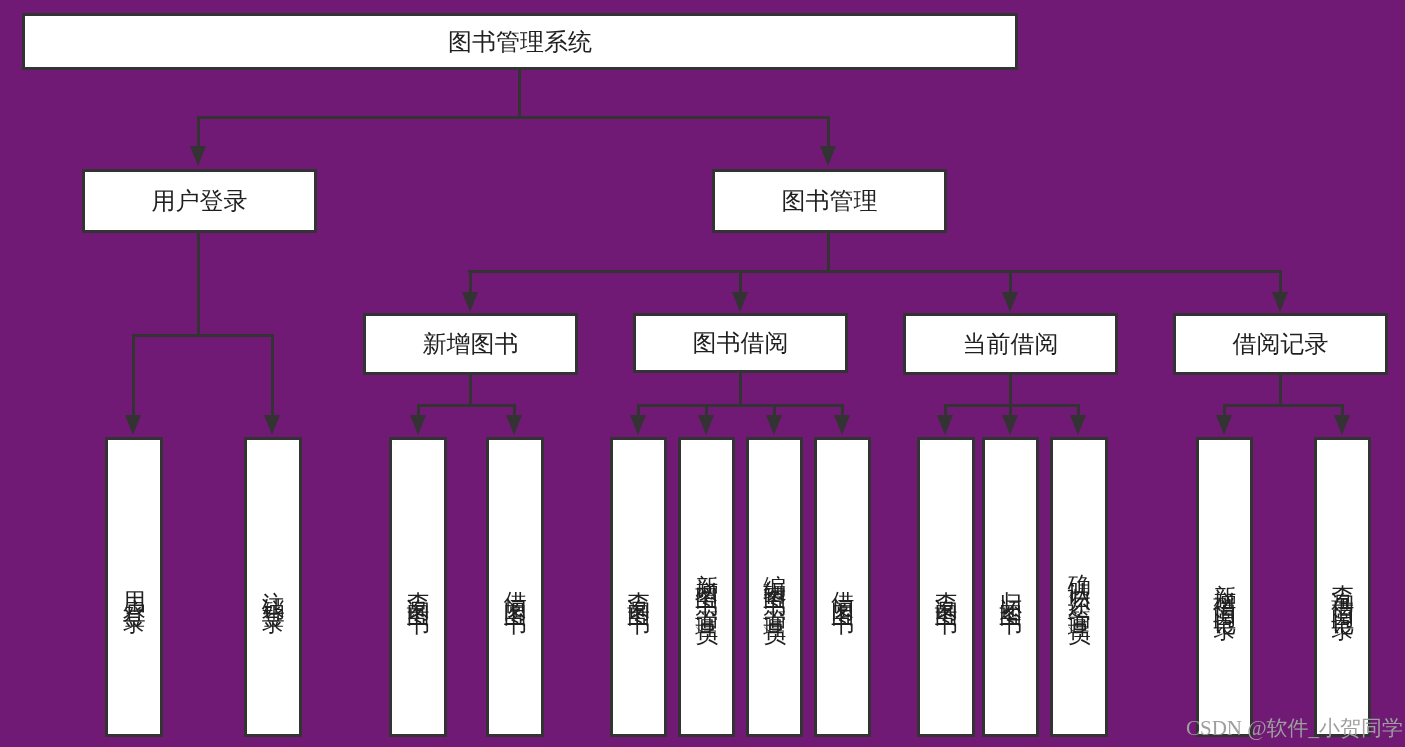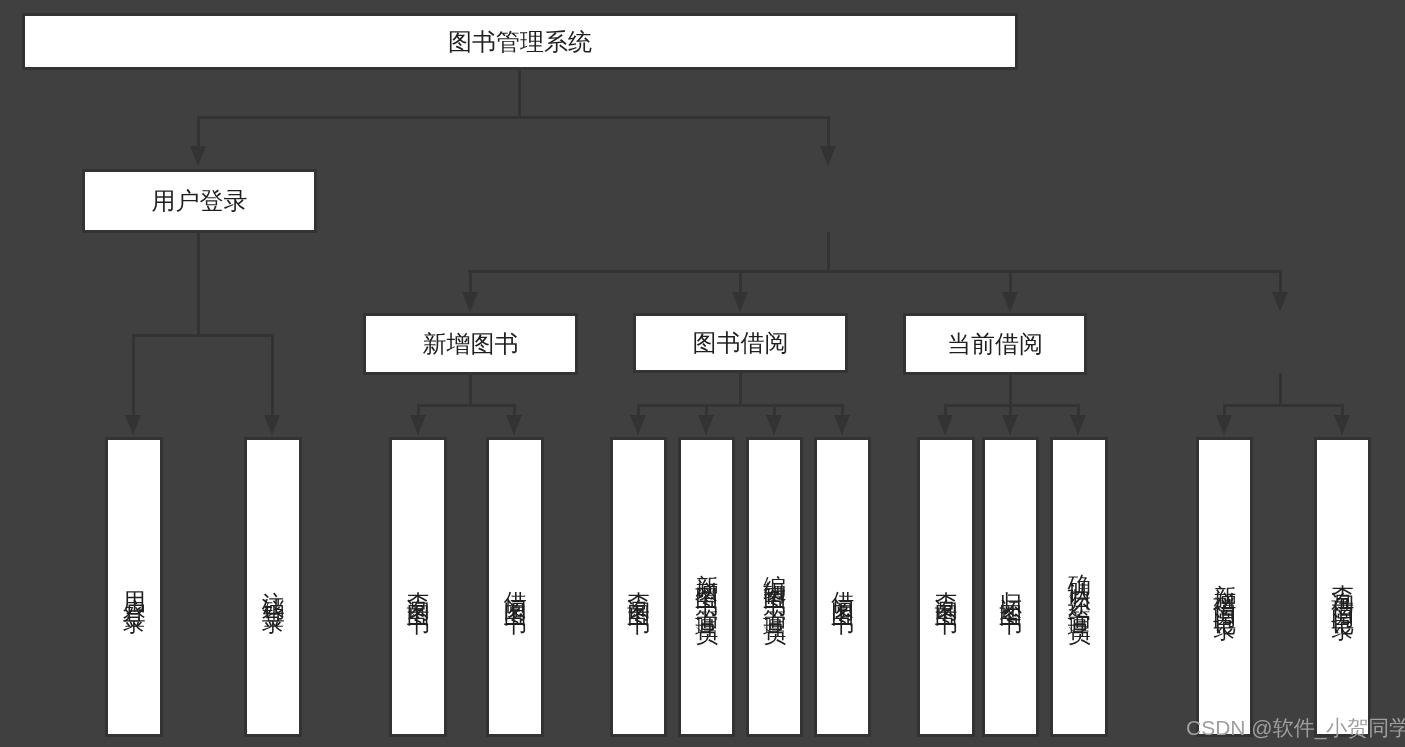--- a/index.html
+++ b/index.html
@@ -1,18 +1,18 @@
 <!DOCTYPE html>
 <html><head>
 <meta charset="utf-8">
 <style>
   html,body{margin:0;padding:0;background:#fff;}
   .stage{
-    position:relative;width:1405px;height:747px;background:#404040;overflow:hidden;
-    font-family:Liberation Sans, sans-serif;
+    position:relative;width:1405px;height:747px;background:#701a75;overflow:hidden;
+    font-family:Liberation Serif, serif;
   }
   .box{
     position:absolute;box-sizing:border-box;border:3px solid #333;background:#fff;
     display:flex;align-items:center;justify-content:center;color:#1f1f1f;
   }
   .box.h{font-size:24px;}
   .box.v{top:437px;height:300px;}
   .vlbl{
     writing-mode:vertical-rl;text-orientation:mixed;
     font-size:23px;letter-spacing:7px;line-height:1.1;color:#1f1f1f;
@@ -41,20 +41,23 @@
   <div class="lv" style="left:518px;top:69px;height:50px"></div>
   <div class="lh" style="left:197px;top:116px;width:633px"></div>
   <div class="lv" style="left:197px;top:116px;height:34px"></div>
   <div class="lv" style="left:827px;top:116px;height:34px"></div>
   <div class="ah" style="left:190px;top:146px"></div>
   <div class="ah" style="left:820px;top:146px"></div>
 
   <div class="box h" style="left:82px;top:169px;width:235px;height:64px">
     <span>用户登录</span>
   </div>
+  <div class="box h" style="left:712px;top:169px;width:235px;height:64px">
+    <span>图书管理</span>
+  </div>
 
   <div class="lv" style="left:197px;top:231px;height:105px"></div>
   <div class="lh" style="left:132px;top:334px;width:142px"></div>
   <div class="lv" style="left:132px;top:334px;height:84px"></div>
   <div class="lv" style="left:271px;top:334px;height:84px"></div>
   <div class="ah" style="left:125px;top:415px"></div>
   <div class="ah" style="left:264px;top:415px"></div>
 
   <div class="lv" style="left:827px;top:232px;height:41px"></div>
   <div class="lh" style="left:468px;top:270px;width:814px"></div>
@@ -66,22 +69,25 @@
   <div class="ah" style="left:732px;top:292px"></div>
   <div class="ah" style="left:1002px;top:292px"></div>
   <div class="ah" style="left:1272px;top:292px"></div>
 
   <div class="box h" style="left:363px;top:313px;width:215px;height:62px">
     <span>新增图书</span>
   </div>
   <div class="box h" style="left:633px;top:313px;width:215px;height:60px">
     <span>图书借阅</span>
   </div>
-  <div class="box h" style="left:903px;top:313px;width:184px;height:62px">
+  <div class="box h" style="left:903px;top:313px;width:215px;height:62px">
     <span>当前借阅</span>
+  </div>
+  <div class="box h" style="left:1173px;top:313px;width:215px;height:62px">
+    <span>借阅记录</span>
   </div>
 
   <div class="lv" style="left:469px;top:373px;height:33px"></div>
   <div class="lh" style="left:417px;top:404px;width:99px"></div>
   <div class="lv" style="left:417px;top:404px;height:13px"></div>
   <div class="lv" style="left:513px;top:404px;height:13px"></div>
   <div class="ah" style="left:410px;top:415px"></div>
   <div class="ah" style="left:506px;top:415px"></div>
 
   <div class="lv" style="left:739px;top:373px;height:33px"></div>

